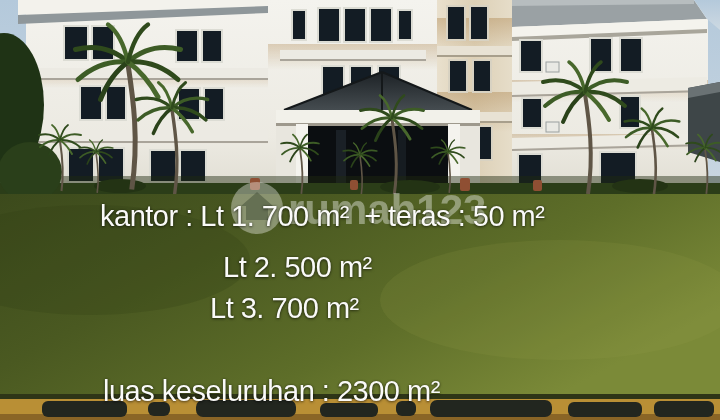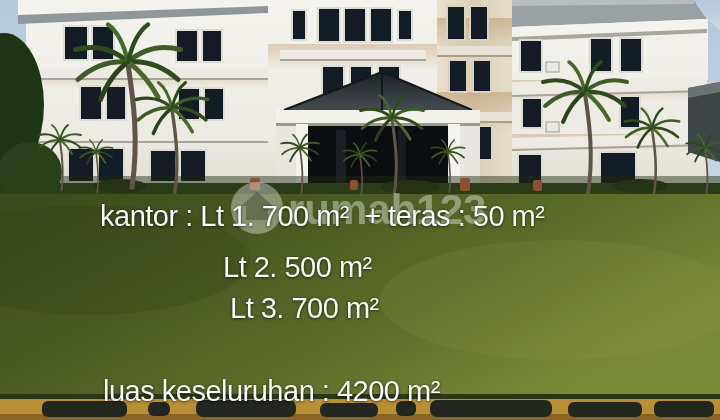--- a/index.html
+++ b/index.html
@@ -13,21 +13,21 @@
   .overlay .line{
     position:absolute;
     color:var(--overlay_text,#fafaf8);
     font-size:29px;line-height:1.1;
     letter-spacing:-0.5px;
     white-space:pre;
     text-shadow:0 1px 3px rgba(0,0,0,.55),0 0 2px rgba(0,0,0,.35);
   }
   .l1{left:100px;top:201px;}
   .l2{left:223px;top:252px;}
-  .l3{left:230px;top:293px;}
+  .l3{left:210px;top:293px;}
   .l4{left:100px;top:335px;}
   .l5{left:103px;top:376px;}
 </style>
 </head>
 <body>
 
 <div class="stage">
 
 <svg class="scene" viewBox="0 0 720 420" xmlns="http://www.w3.org/2000/svg">
   <defs>
@@ -276,16 +276,16 @@
     <circle cx="257" cy="208" r="26" fill="#f6f8f4" fill-opacity="0.38"></circle>
     <path d="M257,192 l-16,14 h5 v14 h22 v-14 h5 z" fill="#4d5840" fill-opacity="0.6"></path>
     <text x="288" y="224" font-family="Liberation Sans, sans-serif" font-size="42" font-weight="bold" fill="#f6f8f4" fill-opacity="0.4" letter-spacing="0">rumah123</text>
   </g>
 </svg>
 
 <div class="overlay">
   <div class="line l1">kantor : Lt 1. 700 m²  + teras : 50 m²</div>
   <div class="line l2">Lt 2. 500 m²</div>
   <div class="line l3">Lt 3. 700 m²</div>
-  <div class="line l5">luas keseluruhan : 4200 m²</div>
+  <div class="line l5">luas keseluruhan : 2300 m²</div>
 </div>
 
 </div>
 
 </body></html>

